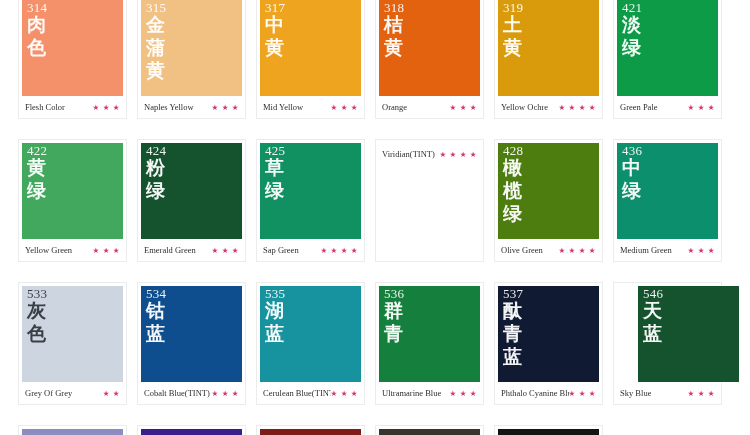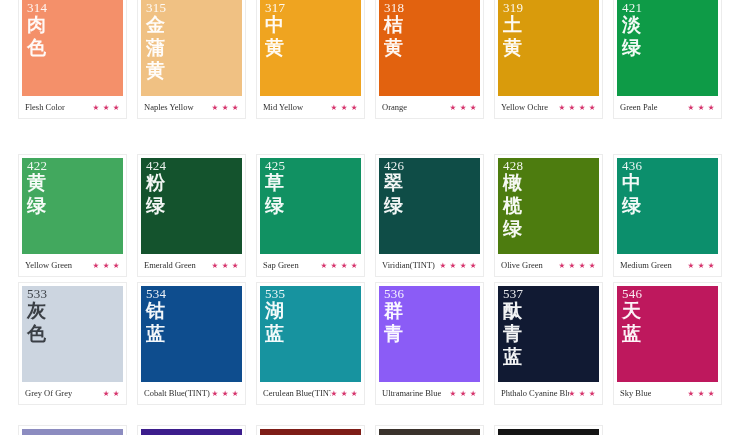--- a/index.html
+++ b/index.html
@@ -89,21 +89,21 @@
   }
   .stars {
     font-size: 7.5px;
     color: #d6336c;
     letter-spacing: 0.5px;
     white-space: nowrap;
     font-family: "DejaVu Sans", sans-serif;
   }
 
   .row1 { position: absolute; top: -4px; left: 18px; }
-  .row2 { position: absolute; top: 154px; left: 18px; }
+  .row2 { position: absolute; top: 139px; left: 18px; }
   .row3 { position: absolute; top: 282px; left: 18px; }
   .row4 { position: absolute; top: 425px; left: 18px; }
 
   .row4 .card { padding-bottom: 0; }
   .row4 .swatch { height: 96px; }
 </style>
 </head>
 <body>
 
 <div id="grid">
@@ -194,24 +194,20 @@
         <div class="swatch" style="background: rgb(17, 145, 98);">
           <div class="code">425</div>
           <div class="cn">草绿</div>
         </div>
         <div class="meta">
           <div class="name">Sap Green</div>
           <div class="stars">★ ★ ★ ★</div>
         </div>
       </div>
       <div class="card">
-        <div class="swatch" style="background: rgb(15, 77, 71);">
-          <div class="code">426</div>
-          <div class="cn">翠绿</div>
-        </div>
         <div class="meta">
           <div class="name">Viridian(TINT)</div>
           <div class="stars">★ ★ ★ ★</div>
         </div>
       </div>
       <div class="card">
         <div class="swatch" style="background: #4d7c0f;">
           <div class="code">428</div>
           <div class="cn">橄榄绿</div>
         </div>
@@ -256,41 +252,41 @@
         <div class="swatch" style="background: rgb(23, 147, 159);">
           <div class="code">535</div>
           <div class="cn">湖蓝</div>
         </div>
         <div class="meta">
           <div class="name">Cerulean Blue(TINT)</div>
           <div class="stars">★ ★ ★</div>
         </div>
       </div>
       <div class="card">
-        <div class="swatch" style="background: #8b5cf6;">
+        <div class="swatch" style="background: #15803d;">
           <div class="code">536</div>
           <div class="cn">群青</div>
         </div>
         <div class="meta">
           <div class="name">Ultramarine Blue</div>
           <div class="stars">★ ★ ★</div>
         </div>
       </div>
       <div class="card">
         <div class="swatch" style="background: rgb(17, 26, 51);">
           <div class="code">537</div>
           <div class="cn">酞青蓝</div>
         </div>
         <div class="meta">
           <div class="name">Phthalo Cyanine Blue</div>
           <div class="stars">★ ★ ★</div>
         </div>
       </div>
       <div class="card">
-        <div class="swatch" style="background: #be185d;">
+        <div class="swatch" style="background: #14532d; margin-left: 21px;">
           <div class="code">546</div>
           <div class="cn">天蓝</div>
         </div>
         <div class="meta">
           <div class="name">Sky Blue</div>
           <div class="stars">★ ★ ★</div>
         </div>
       </div>
     </div>
     <div class="row row4">

